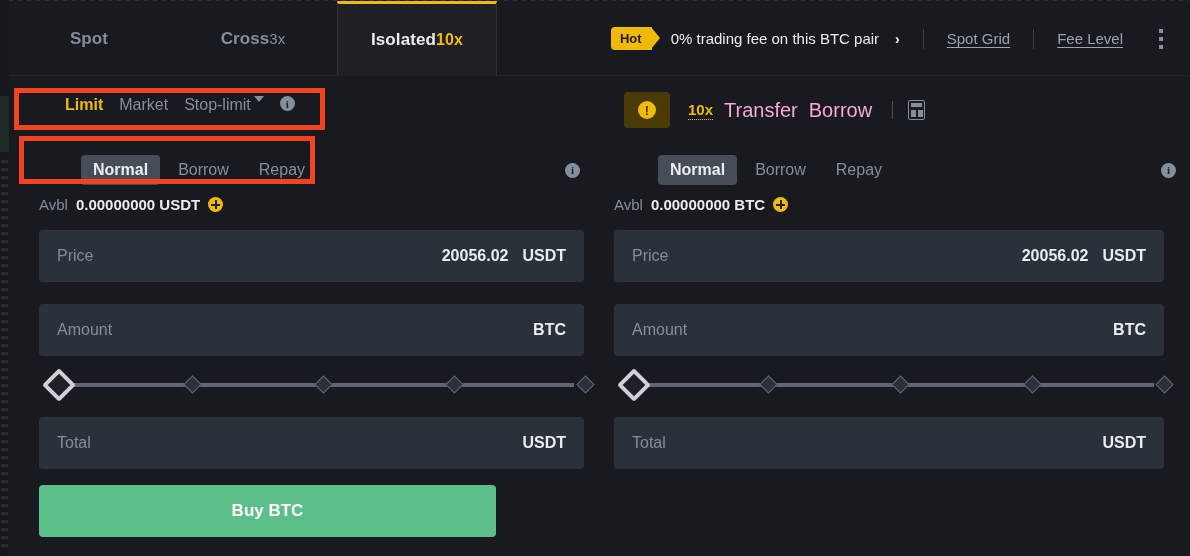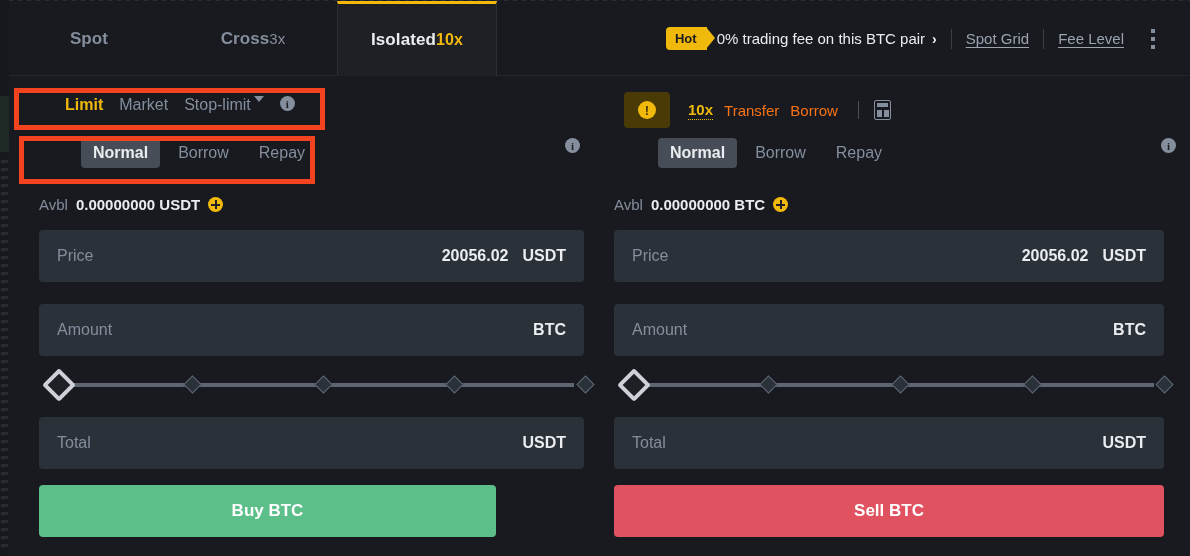--- a/index.html
+++ b/index.html
@@ -49,22 +49,22 @@
   .tab.t-iso {
     width: 160px; color: #eaecef; background: #1e2026;
     border-top: 3px solid #f0b90b;
     border-left: 1px solid #2b2f36; border-right: 1px solid #2b2f36;
     height: 75px;
   }
   .tab.t-iso .lev { color: #f0b90b; font-weight: 700; font-size: 16px; }
 
   
   .promo {
-    position: absolute; right: 12px; top: 1px; height: 75px;
-    display: flex; align-items: center; gap: 0px; padding-right: 12px;
+    position: absolute; right: 4px; top: 1px; height: 75px;
+    display: flex; align-items: center; gap: 9px; padding-right: 12px;
   }
   .hot-badge {
     position: relative; background: #f0b90b; color: #1c1d21;
     font-size: 13px; font-weight: 700; line-height: 1;
     padding: 5px 10px 5px 9px; border-radius: 4px 0 0 4px; margin-right: 10px;
   }
   .hot-badge::after {
     content: ""; position: absolute; right: -8px; top: 0;
     width: 0; height: 0;
     border-top: 11px solid transparent; border-bottom: 11px solid transparent;
@@ -120,40 +120,40 @@
     width: 18px; height: 18px; border-radius: 50%; background: #f0b90b;
     color: #4a3a06; font-size: 13px; font-weight: 700;
     display: flex; align-items: center; justify-content: center;
   }
   .warn-text { color: #eaecef; font-size: 15px; white-space: nowrap; }
   .warn-actions { display: flex; align-items: center; gap: 11px; margin-left: 18px; }
   .lev-tag {
     color: #f0b90b; font-size: 15px; font-weight: 700;
     border-bottom: 1px dotted #f0b90b; padding-bottom: 1px; cursor: pointer;
   }
-  .warn-link { color: #f97316; font-size: 15px; cursor: pointer; white-space: nowrap; }
+  .warn-link { color: #f9a8d4; font-size: 20px; cursor: pointer; white-space: nowrap; }
   .warn-div { width: 1px; height: 18px; background: #4a4f58; margin: 0 4px 0 9px; }
   .calc-ico {
     width: 17px; height: 20px; border: 1.6px solid #848e9c; border-radius: 2px;
     position: relative; cursor: pointer;
   }
   .calc-ico::before {
     content: ""; position: absolute; left: 2px; top: 2px; right: 2px; height: 4px;
     background: #848e9c;
   }
   .calc-ico::after {
     content: ""; position: absolute; left: 2px; top: 9px; width: 5px; height: 7px;
     background: #848e9c;
     box-shadow: 7px 0 0 0 #848e9c;
   }
 
   
   .mode-row {
-    position: absolute; top: 62px; height: 40px;
-    display: flex; align-items: flex-start; padding-left: 44px;
+    position: absolute; top: 74px; height: 40px;
+    display: flex; align-items: center; padding-left: 44px;
   }
   .mode-row.buy  { left: 28px; right: 14px; }
   .mode-row.sell { left: 14px; right: 14px; }
   .mode-tabs { display: flex; align-items: center; gap: 6px; }
   .mode {
     font-size: 16px; color: #848e9c; padding: 6px 12px; border-radius: 4px;
     cursor: pointer; white-space: nowrap;
   }
   .mode.active { color: #eaecef; font-weight: 700; background: #474d57; }
   .mode-info { margin-left: auto; }
@@ -369,17 +369,16 @@
     <div class="tick" style="left:418px"></div>
     <div class="tick" style="left:550px"></div>
     <div class="knob"></div>
   </div>
 
   <div class="field f-total">
     <span class="ph">Total</span>
     <span class="unit solo">USDT</span>
   </div>
 
-  <button class="action" id="sell-btn" style="background: rgb(224, 82, 96);">Sell BTC</button>
 </div>
 
 <div class="annot annot-1" style="border-color: rgb(244, 67, 31);"></div>
 <div class="annot annot-2" style="border-color: rgb(244, 67, 31);"></div>
 
 </body></html>

